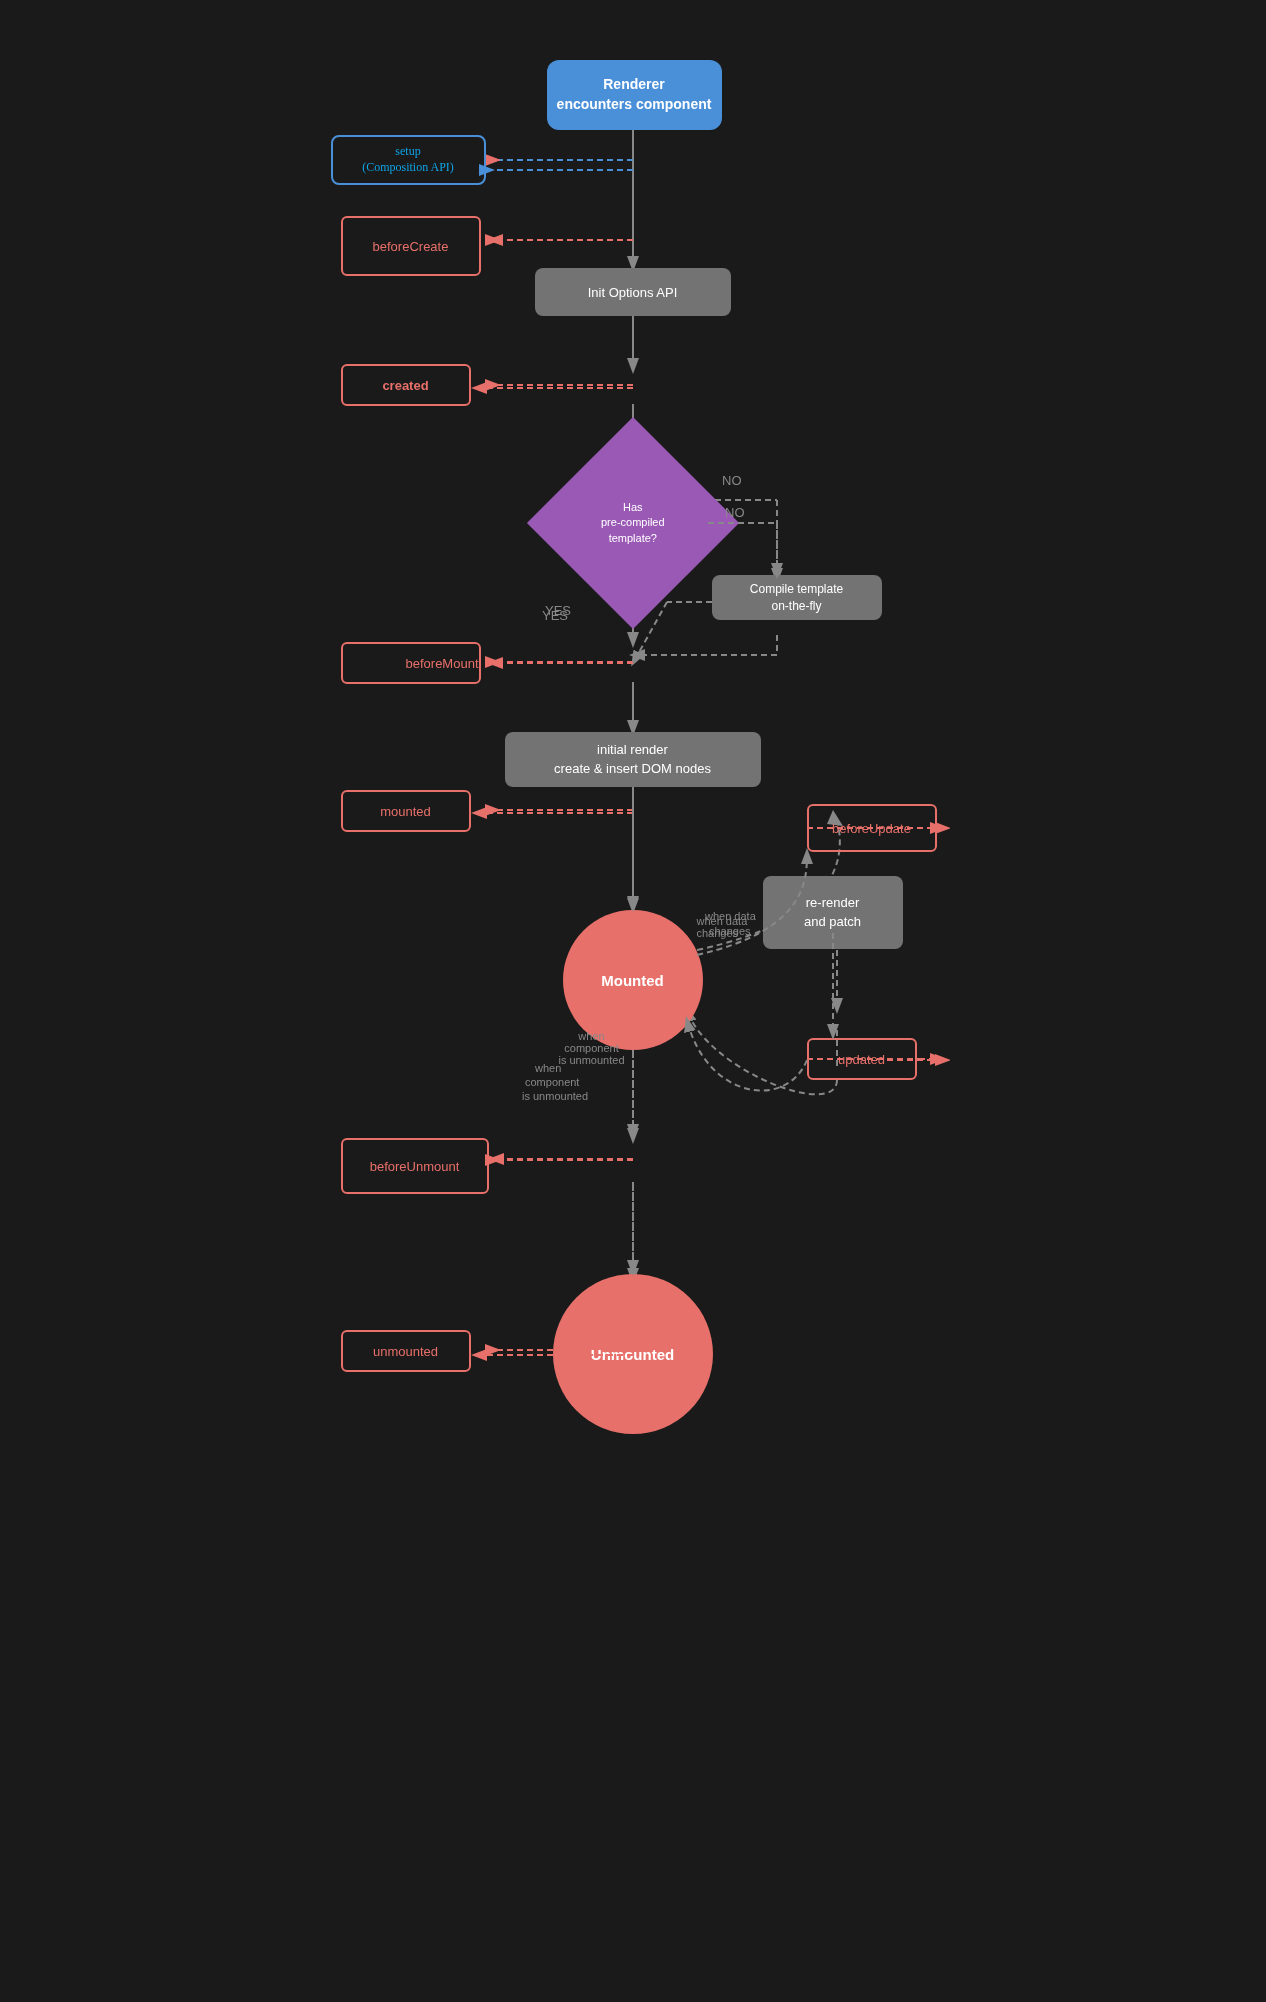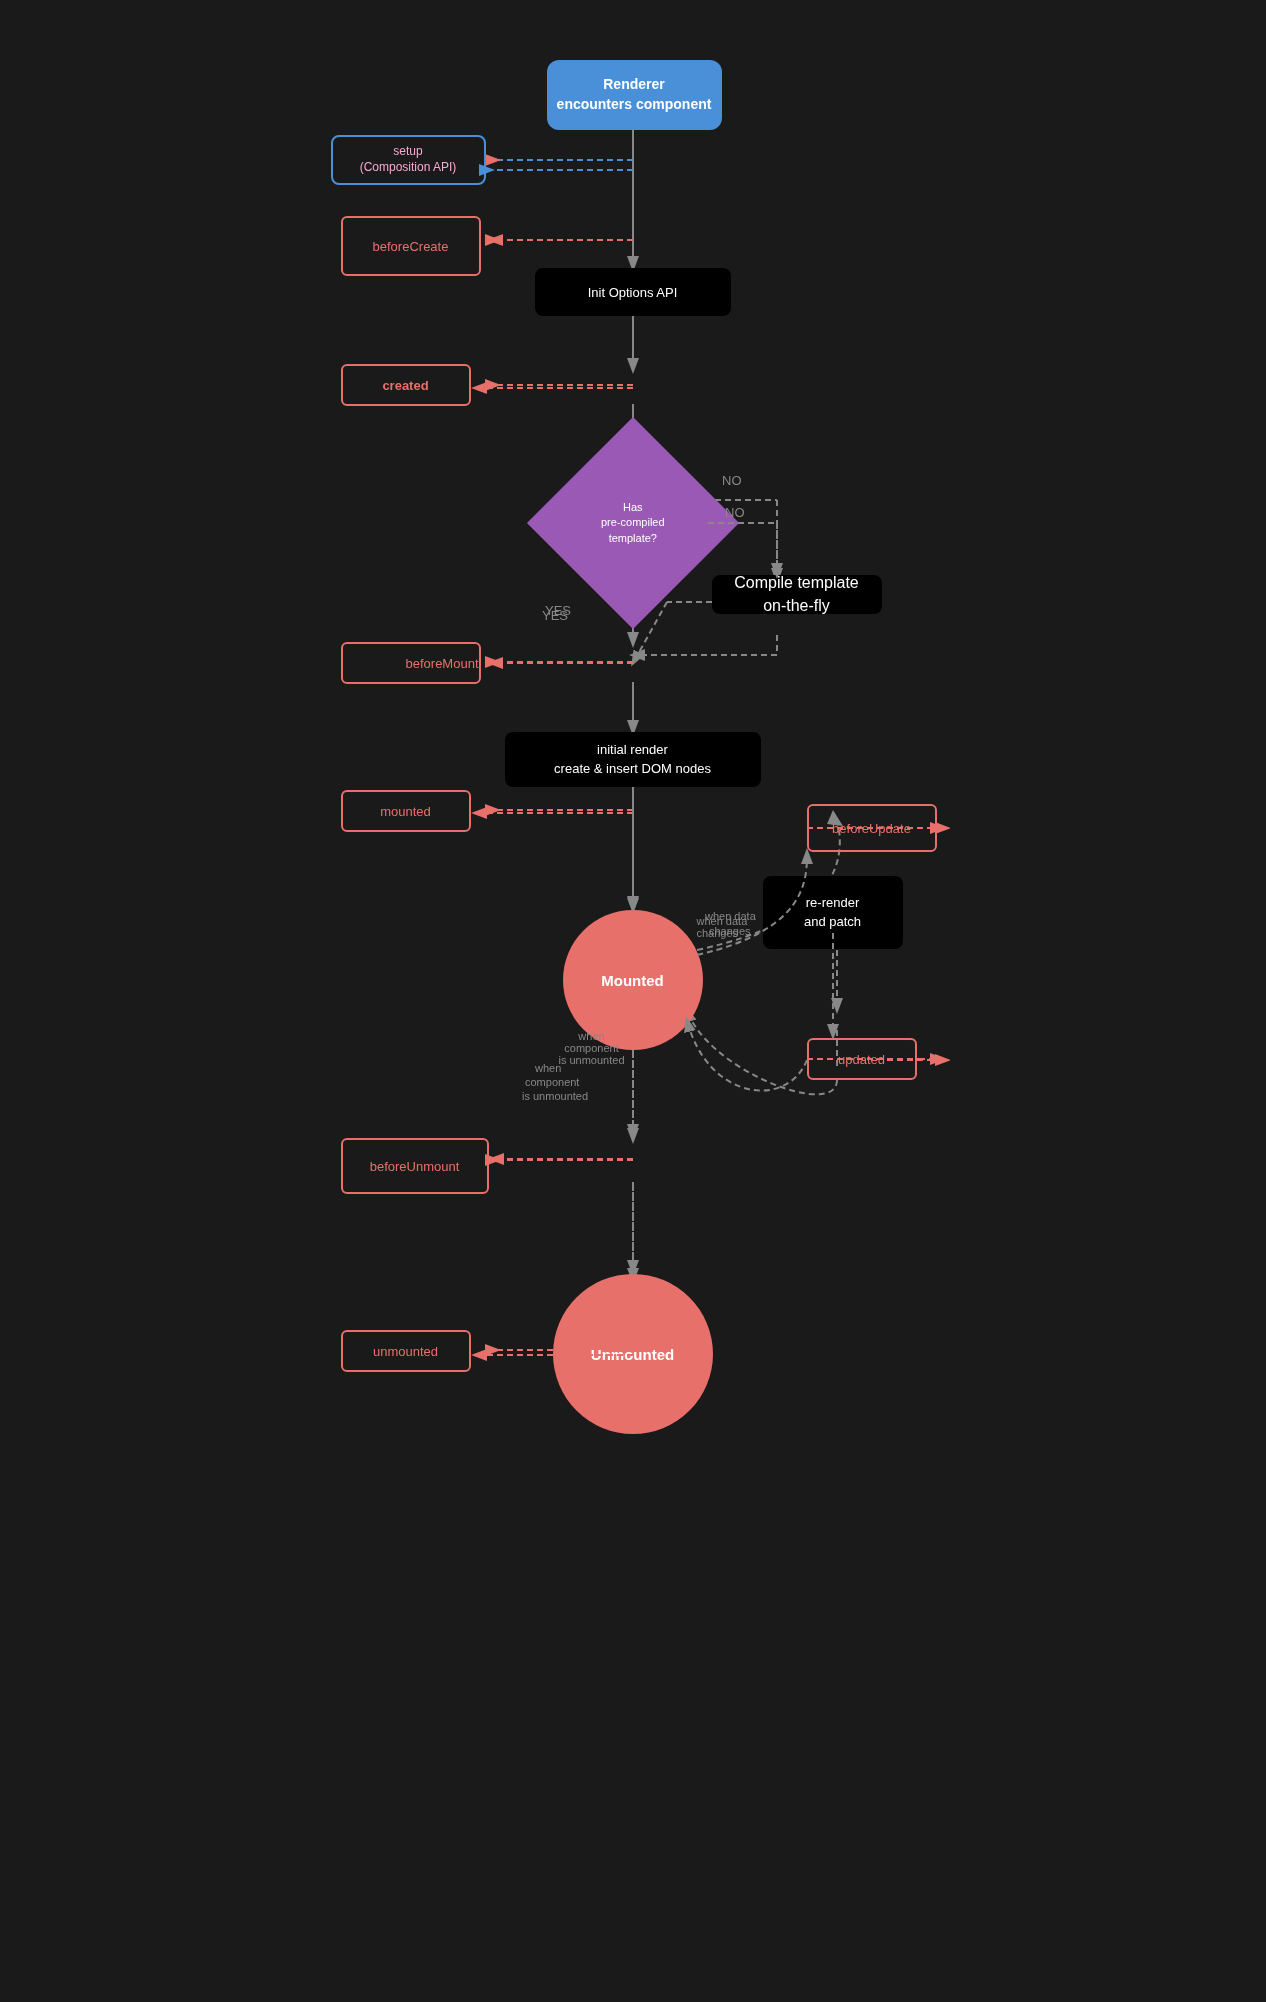--- a/index.html
+++ b/index.html
@@ -35,21 +35,21 @@
       font-weight: 500;
     }
     .node-blue {
       background: #4a90d9;
       border-radius: 10px;
       color: #fff;
       font-size: 14px;
       font-weight: bold;
     }
     .node-green {
-      background: #000000;
+      background: #737373;
       border-radius: 8px;
       color: #fff;
       text-align: center;
     }
     .node-purple {
       background: #9b59b6;
       color: #fff;
       transform: rotate(45deg);
     }
     .node-purple-text {
@@ -68,23 +68,24 @@
     .node-red-outline {
       border: 2px solid #e8706a;
       border-radius: 6px;
       color: #e8706a;
       background: transparent;
       font-size: 13px;
     }
     .node-blue-outline {
       border: 2px solid #4a90d9;
       border-radius: 6px;
-      color: #f9a8d4;
+      color: #0ea5e9;
       background: transparent;
       font-size: 13px;
+      font-family: Liberation Serif, serif;
     }
     .label-text {
       position: absolute;
       color: #888;
       font-size: 12px;
       text-align: center;
     }
   </style>
 </head>
 <body>
@@ -179,21 +180,21 @@
   <div class="node node-red-outline" style="left:24px; top:344px; width:130px; height:42px;font-weight:bold;">
     <span>created</span>
   </div>
 
   <div class="node node-purple" style="left:241px; top:428px; width:150px; height:150px;">
     <div class="node-purple-text" style="font-size:11px;">
       Has<br>pre-compiled<br>template?
     </div>
   </div>
 
-  <div class="node node-green" style="left:395px; top:555px; width:170px; height:39px; font-size:16px; line-height:1.4;">
+  <div class="node node-green" style="left:395px; top:555px; width:170px; height:45px; font-size:12px; line-height:1.4;">
     <span>Compile template<br>on-the-fly</span>
   </div>
 
   <div class="node node-red-outline" style="left:24px; top:622px; width:140px; height:42px;justify-content:flex-end;">
     <span>beforeMount</span>
   </div>
 
   <div class="node node-green" style="left:188px; top:712px; width:256px; height:55px; font-size:13px; line-height:1.4;">
     <span>initial render<br>create &amp; insert DOM nodes</span>
   </div>

